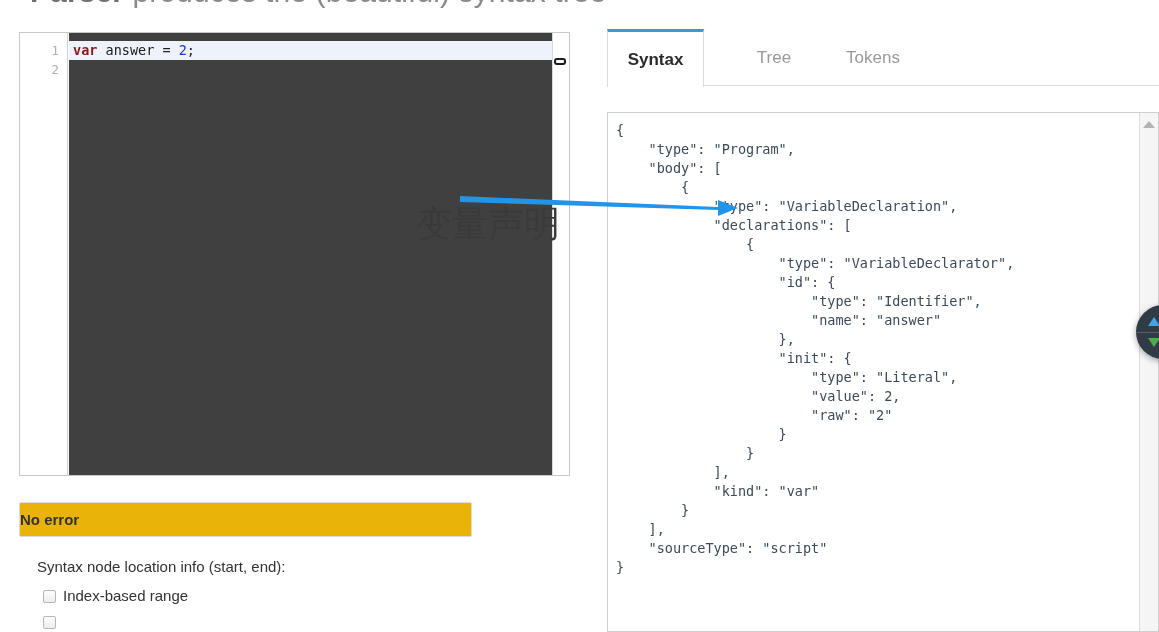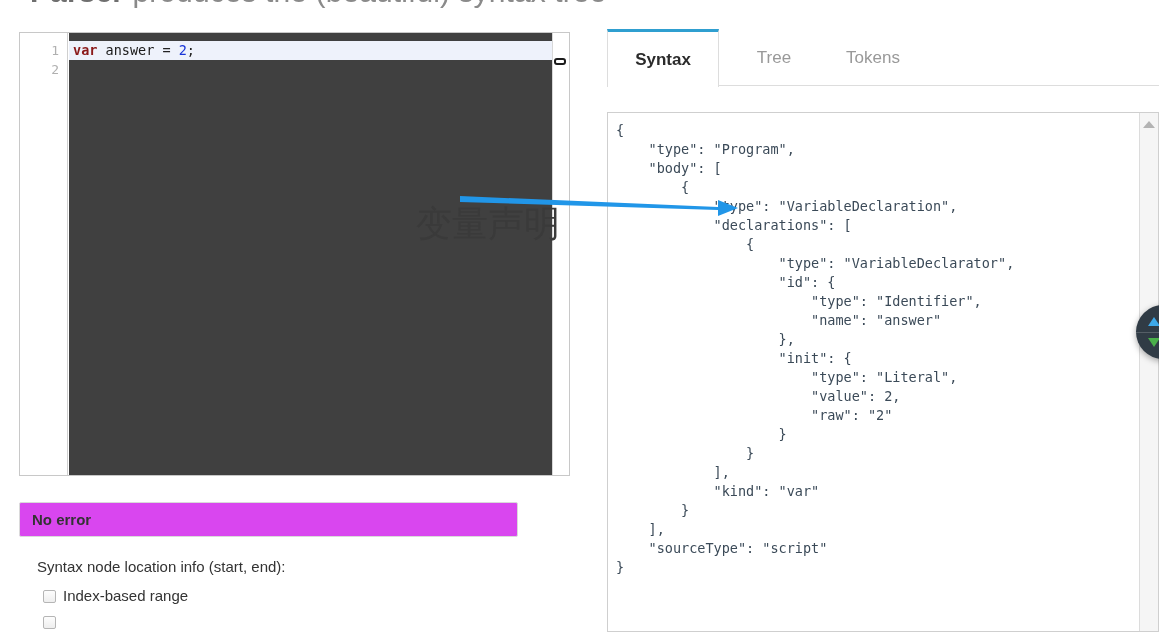--- a/index.html
+++ b/index.html
@@ -92,27 +92,26 @@
     width: 12px; height: 7px;
     border: 2px solid #1b1b1b;
     border-radius: 3px;
     background: #fff;
   }
 
   
   .error-bar {
     position: absolute;
     left: 19px; top: 502px;
-    width: 499px; height: 35px;
-    background: #d946ef;
+    width: 453px; height: 35px;
+    background: #eab308;
     border: 1px solid #dadada;
     border-radius: 2px;
     display: flex;
     align-items: center;
-    padding-left: 12px;
     font-size: 15px;
     font-weight: bold;
     color: #333;
   }
 
   
   .loc-info {
     position: absolute;
     left: 37px; top: 556px;
     width: 530px;
@@ -164,21 +163,21 @@
   .tab.active {
     color: #2b2b2b;
     font-weight: bold;
     background: #ffffff;
     border-left: 1px solid #dddddd;
     border-right: 1px solid #dddddd;
     border-top: 3px solid #2f9fd0;
     margin-top: 0;
     height: 58px;
   }
-  .tab-syntax { left: 0;   width: 112px; }
+  .tab-syntax { left: 0;   width: 97px; }
   .tab-tree   { left: 126px; width: 82px; }
   .tab-tokens { left: 216px; width: 100px; }
 
   
   .json-panel {
     position: absolute;
     left: 607px; top: 112px;
     width: 552px; height: 520px;
     border: 1px solid #cfcfcf;
     background: #ffffff;

